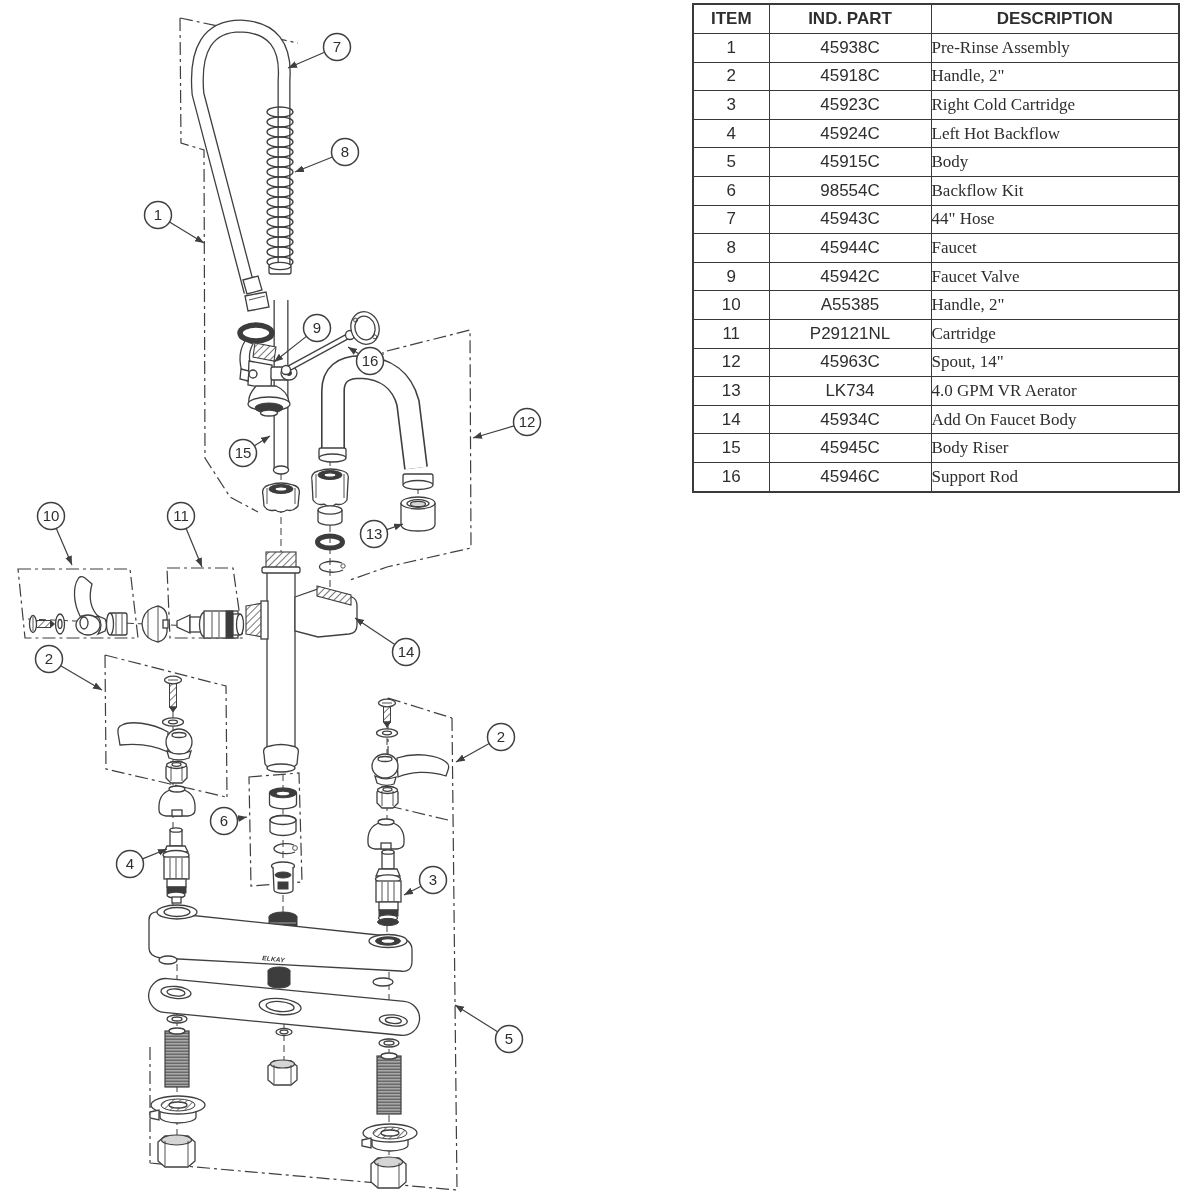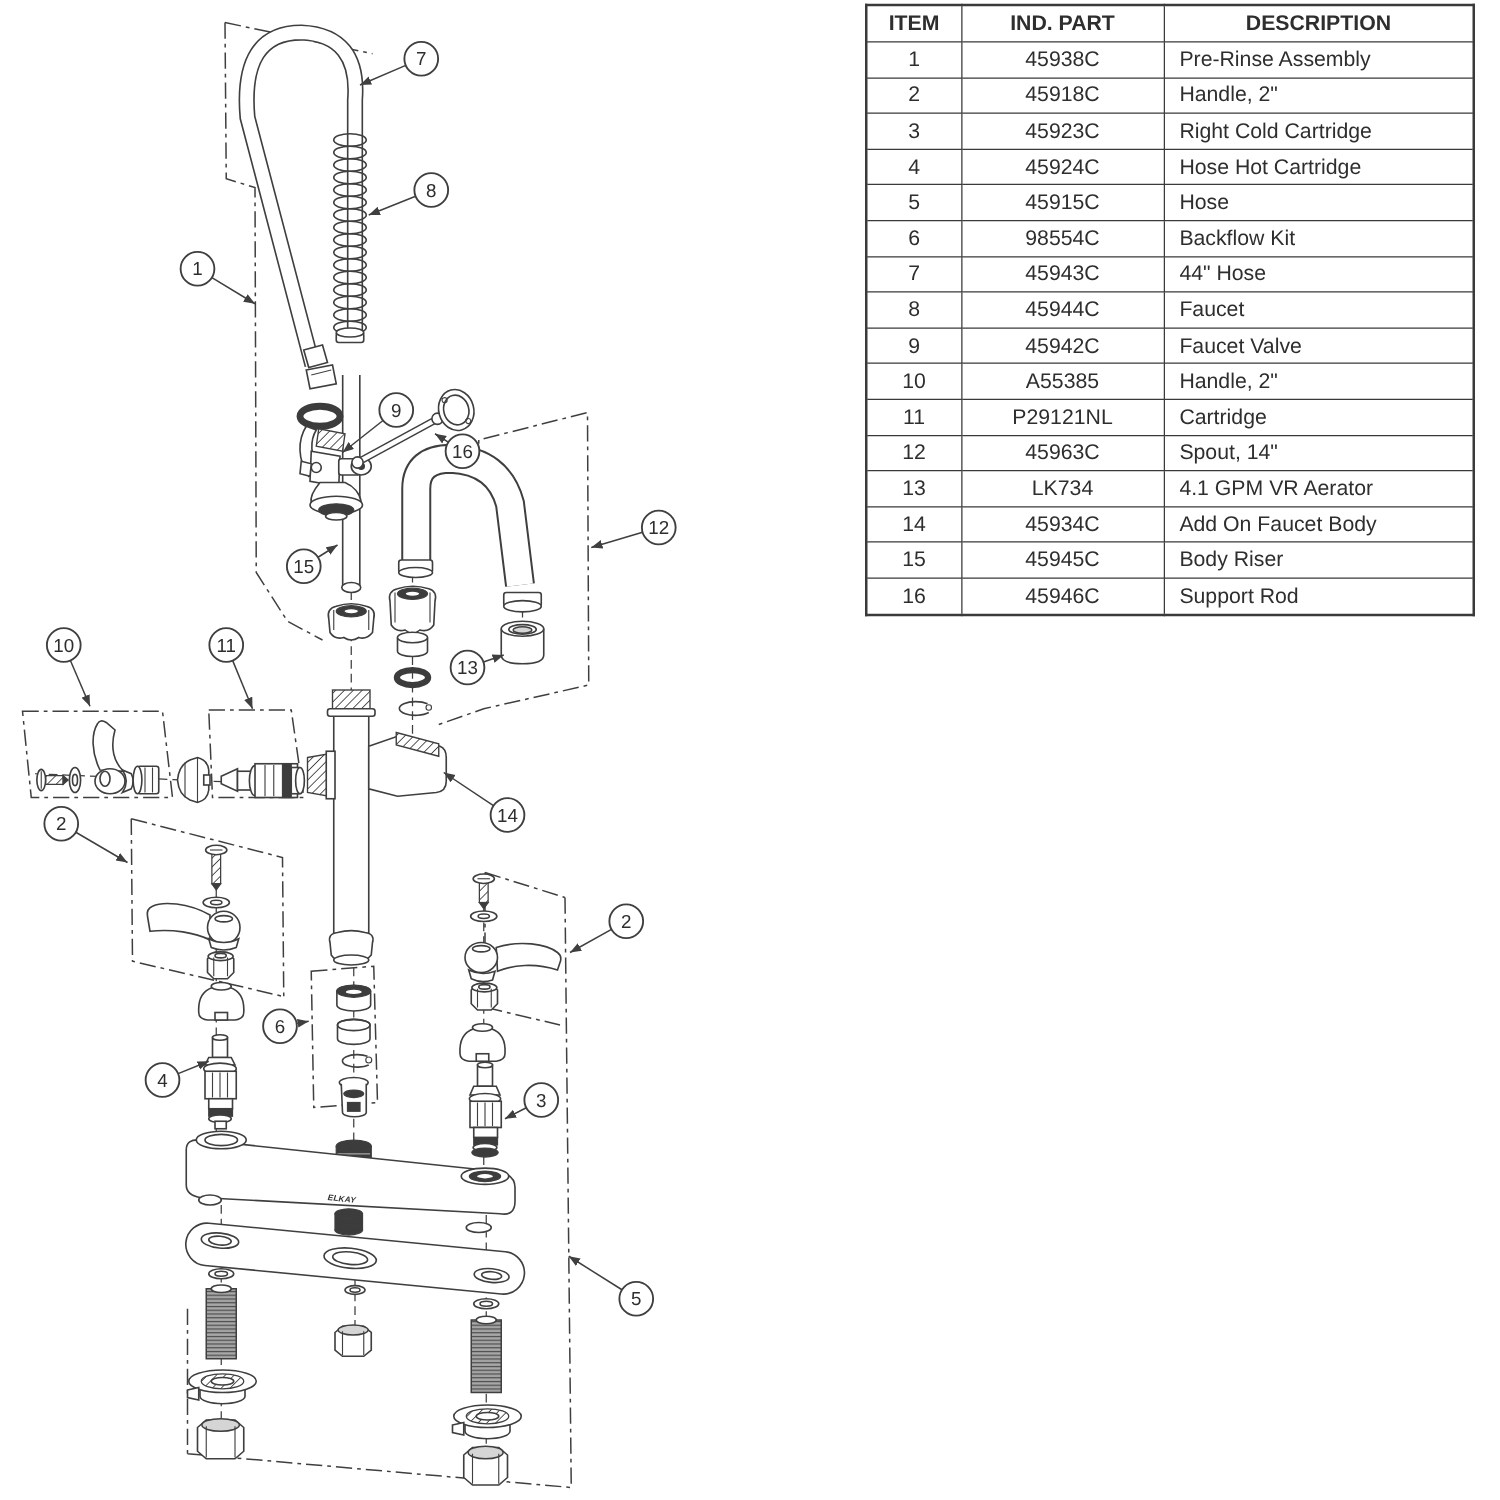--- a/index.html
+++ b/index.html
@@ -24,21 +24,21 @@
   .leader{stroke:var(--line,#3f3f3f);stroke-width:1.2;fill:none;}
   .brand{font:italic bold 6.5px "Liberation Sans",sans-serif;fill:var(--text,#2e2e2e);letter-spacing:.2px;}
   
   table.parts{position:absolute;left:692px;top:3px;width:486px;border-collapse:collapse;
     table-layout:fixed;border:2.2px solid var(--table_border,#3a3a3a);background:#fff;
     font-family:"Liberation Sans",sans-serif;color:var(--text,#2e2e2e);}
   table.parts th,table.parts td{border:1.5px solid var(--table_border,#3a3a3a);
     height:27.6px;padding:0;font-size:17px;text-align:center;white-space:nowrap;overflow:hidden;margin-left:30px;}
   table.parts th{font-weight:bold;height:28px;}
   table.parts col.c-item{width:76px;} table.parts col.c-part{width:162px;} table.parts col.c-desc{width:248px;}
-  table.parts td:nth-child(3){text-align:left;padding-left:12px;}
+  table.parts td:nth-child(3){text-align:left;font-family:Liberation Serif, serif;}
 </style>
 </head>
 <body>
 
 <div class="stage">
 
   <svg width="1200" height="1200" viewBox="0 0 1200 1200">
     <defs>
       <pattern id="hatch" width="5" height="5" patternUnits="userSpaceOnUse" patternTransform="rotate(45)">
         <rect width="5" height="5" fill="#fff"></rect>
@@ -555,26 +555,26 @@
           <td>Handle, 2"</td>
         </tr>
         <tr>
           <td>3</td>
           <td>45923C</td>
           <td>Right Cold Cartridge</td>
         </tr>
         <tr>
           <td>4</td>
           <td>45924C</td>
-          <td>Hose Hot Cartridge</td>
+          <td>Left Hot Backflow</td>
         </tr>
         <tr>
           <td>5</td>
           <td>45915C</td>
-          <td>Hose</td>
+          <td>Body</td>
         </tr>
         <tr>
           <td>6</td>
           <td>98554C</td>
           <td>Backflow Kit</td>
         </tr>
         <tr>
           <td>7</td>
           <td>45943C</td>
           <td>44" Hose</td>
@@ -600,21 +600,21 @@
           <td>Cartridge</td>
         </tr>
         <tr>
           <td>12</td>
           <td>45963C</td>
           <td>Spout, 14"</td>
         </tr>
         <tr>
           <td>13</td>
           <td>LK734</td>
-          <td>4.1 GPM VR Aerator</td>
+          <td>4.0 GPM VR Aerator</td>
         </tr>
         <tr>
           <td>14</td>
           <td>45934C</td>
           <td>Add On Faucet Body</td>
         </tr>
         <tr>
           <td>15</td>
           <td>45945C</td>
           <td>Body Riser</td>

